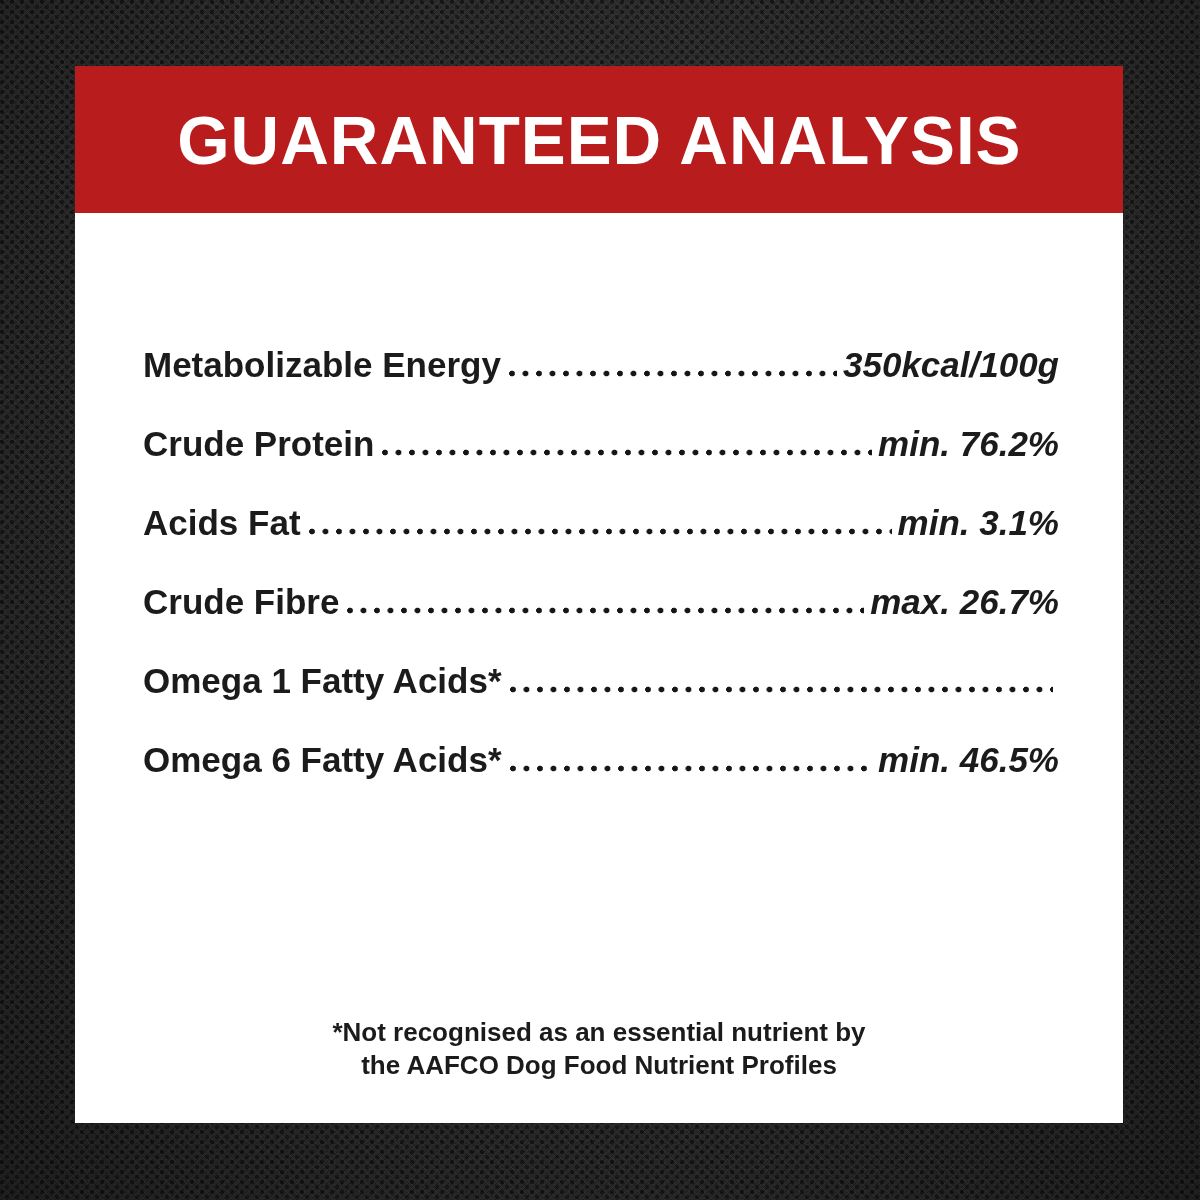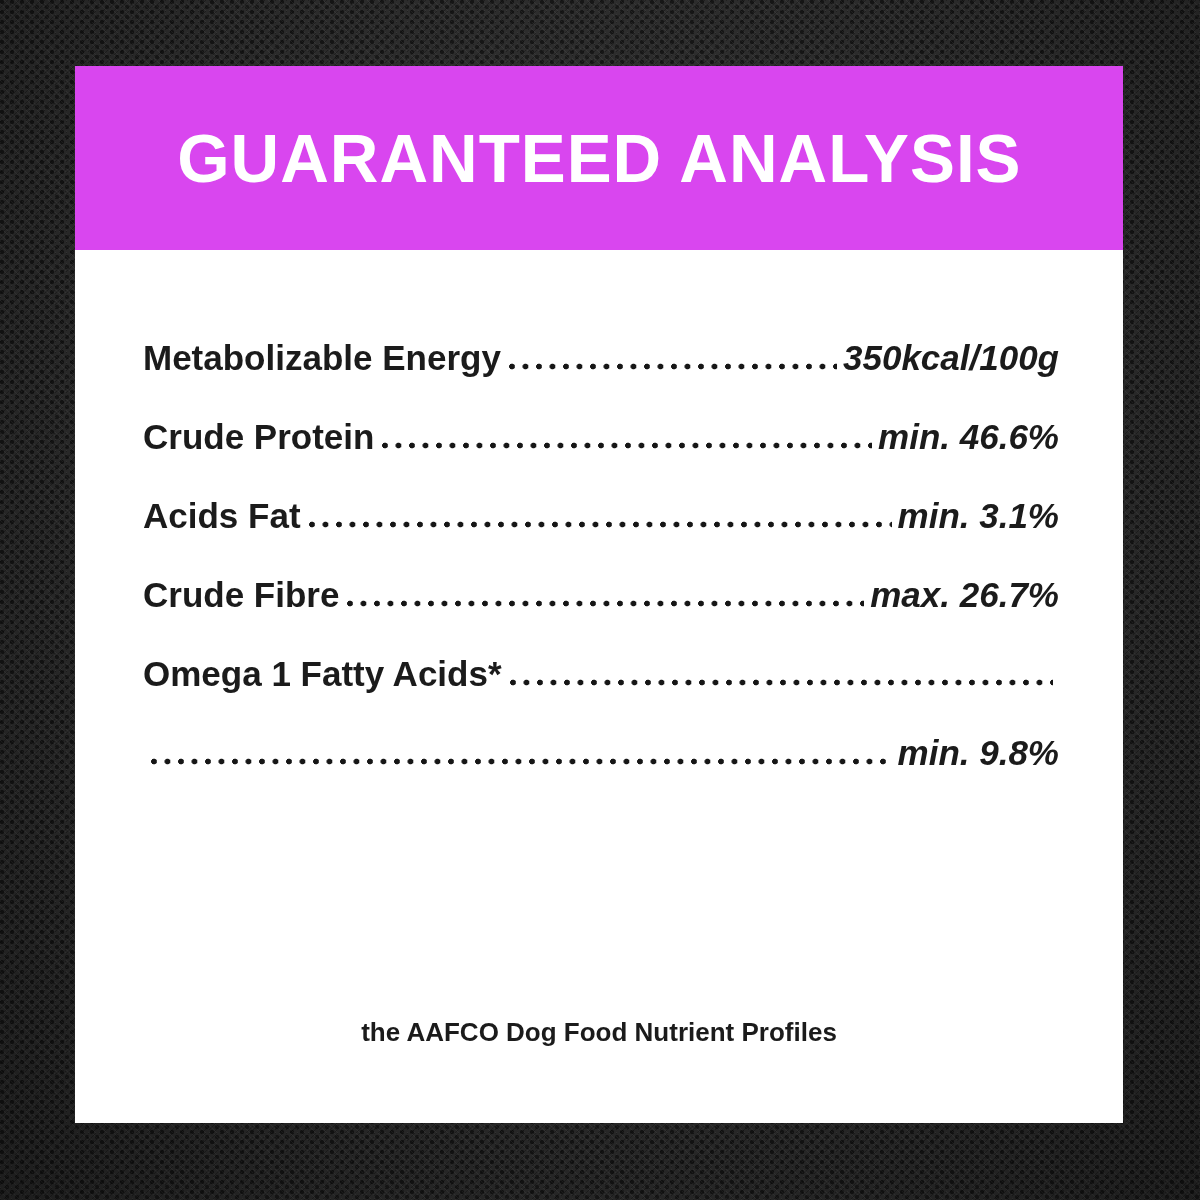--- a/index.html
+++ b/index.html
@@ -35,22 +35,22 @@
     height: 1057px;
     background: #ffffff;
   }
 
   
   .banner {
     position: absolute;
     left: 0;
     top: 0;
     width: 100%;
-    height: 184px;
-    background: #d946ef;
+    height: 147px;
+    background: #b91c1c;
     display: flex;
     align-items: center;
     justify-content: center;
   }
   .banner h1 {
     margin: 0;
     font-size: 68px;
     font-weight: 700;
     letter-spacing: 1px;
     color: #ffffff;
@@ -68,21 +68,21 @@
   .row {
     display: flex;
     align-items: baseline;
     height: 40px;
     margin-bottom: 39px;
     font-size: 35px;
     font-weight: 700;
     color: #1b1b1b;
     white-space: nowrap;
   }
-  .row .label { flex: 0 0 auto; }
+  .row .label { flex: 0 0 auto; margin-top: 7px; }
   .row .value { flex: 0 0 auto; font-style: italic; }
   .leader {
     flex: 1 1 auto;
     height: 7px;
     margin: 0 6px 0 8px;
     background-image: radial-gradient(circle at 3px 3.5px, #161616 2.6px, transparent 3.2px);
     background-size: 13.5px 7px;
     background-repeat: repeat-x;
     background-position: left bottom;
     min-width: 20px;
@@ -113,40 +113,42 @@
 
     <div class="rows">
       <div class="row">
         <span class="label">Metabolizable Energy</span>
         <span class="leader"></span>
         <span class="value">350kcal/100g</span>
       </div>
       <div class="row">
         <span class="label">Crude Protein</span>
         <span class="leader"></span>
-        <span class="value">min. 46.6%</span>
+        <span class="value">min. 76.2%</span>
       </div>
       <div class="row">
         <span class="label">Acids Fat</span>
         <span class="leader"></span>
         <span class="value">min. 3.1%</span>
       </div>
       <div class="row">
         <span class="label">Crude Fibre</span>
         <span class="leader"></span>
         <span class="value">max. 26.7%</span>
       </div>
       <div class="row">
         <span class="label">Omega 1 Fatty Acids*</span>
         <span class="leader"></span>
       </div>
       <div class="row">
+        <span class="label">Omega 6 Fatty Acids*</span>
         <span class="leader"></span>
-        <span class="value">min. 9.8%</span>
+        <span class="value">min. 46.5%</span>
       </div>
     </div>
 
     <div class="footnote">
+      <div>*Not recognised as an essential nutrient by</div>
       <div>the AAFCO Dog Food Nutrient Profiles</div>
     </div>
 
   </div>
 </div>
 
 </body></html>

